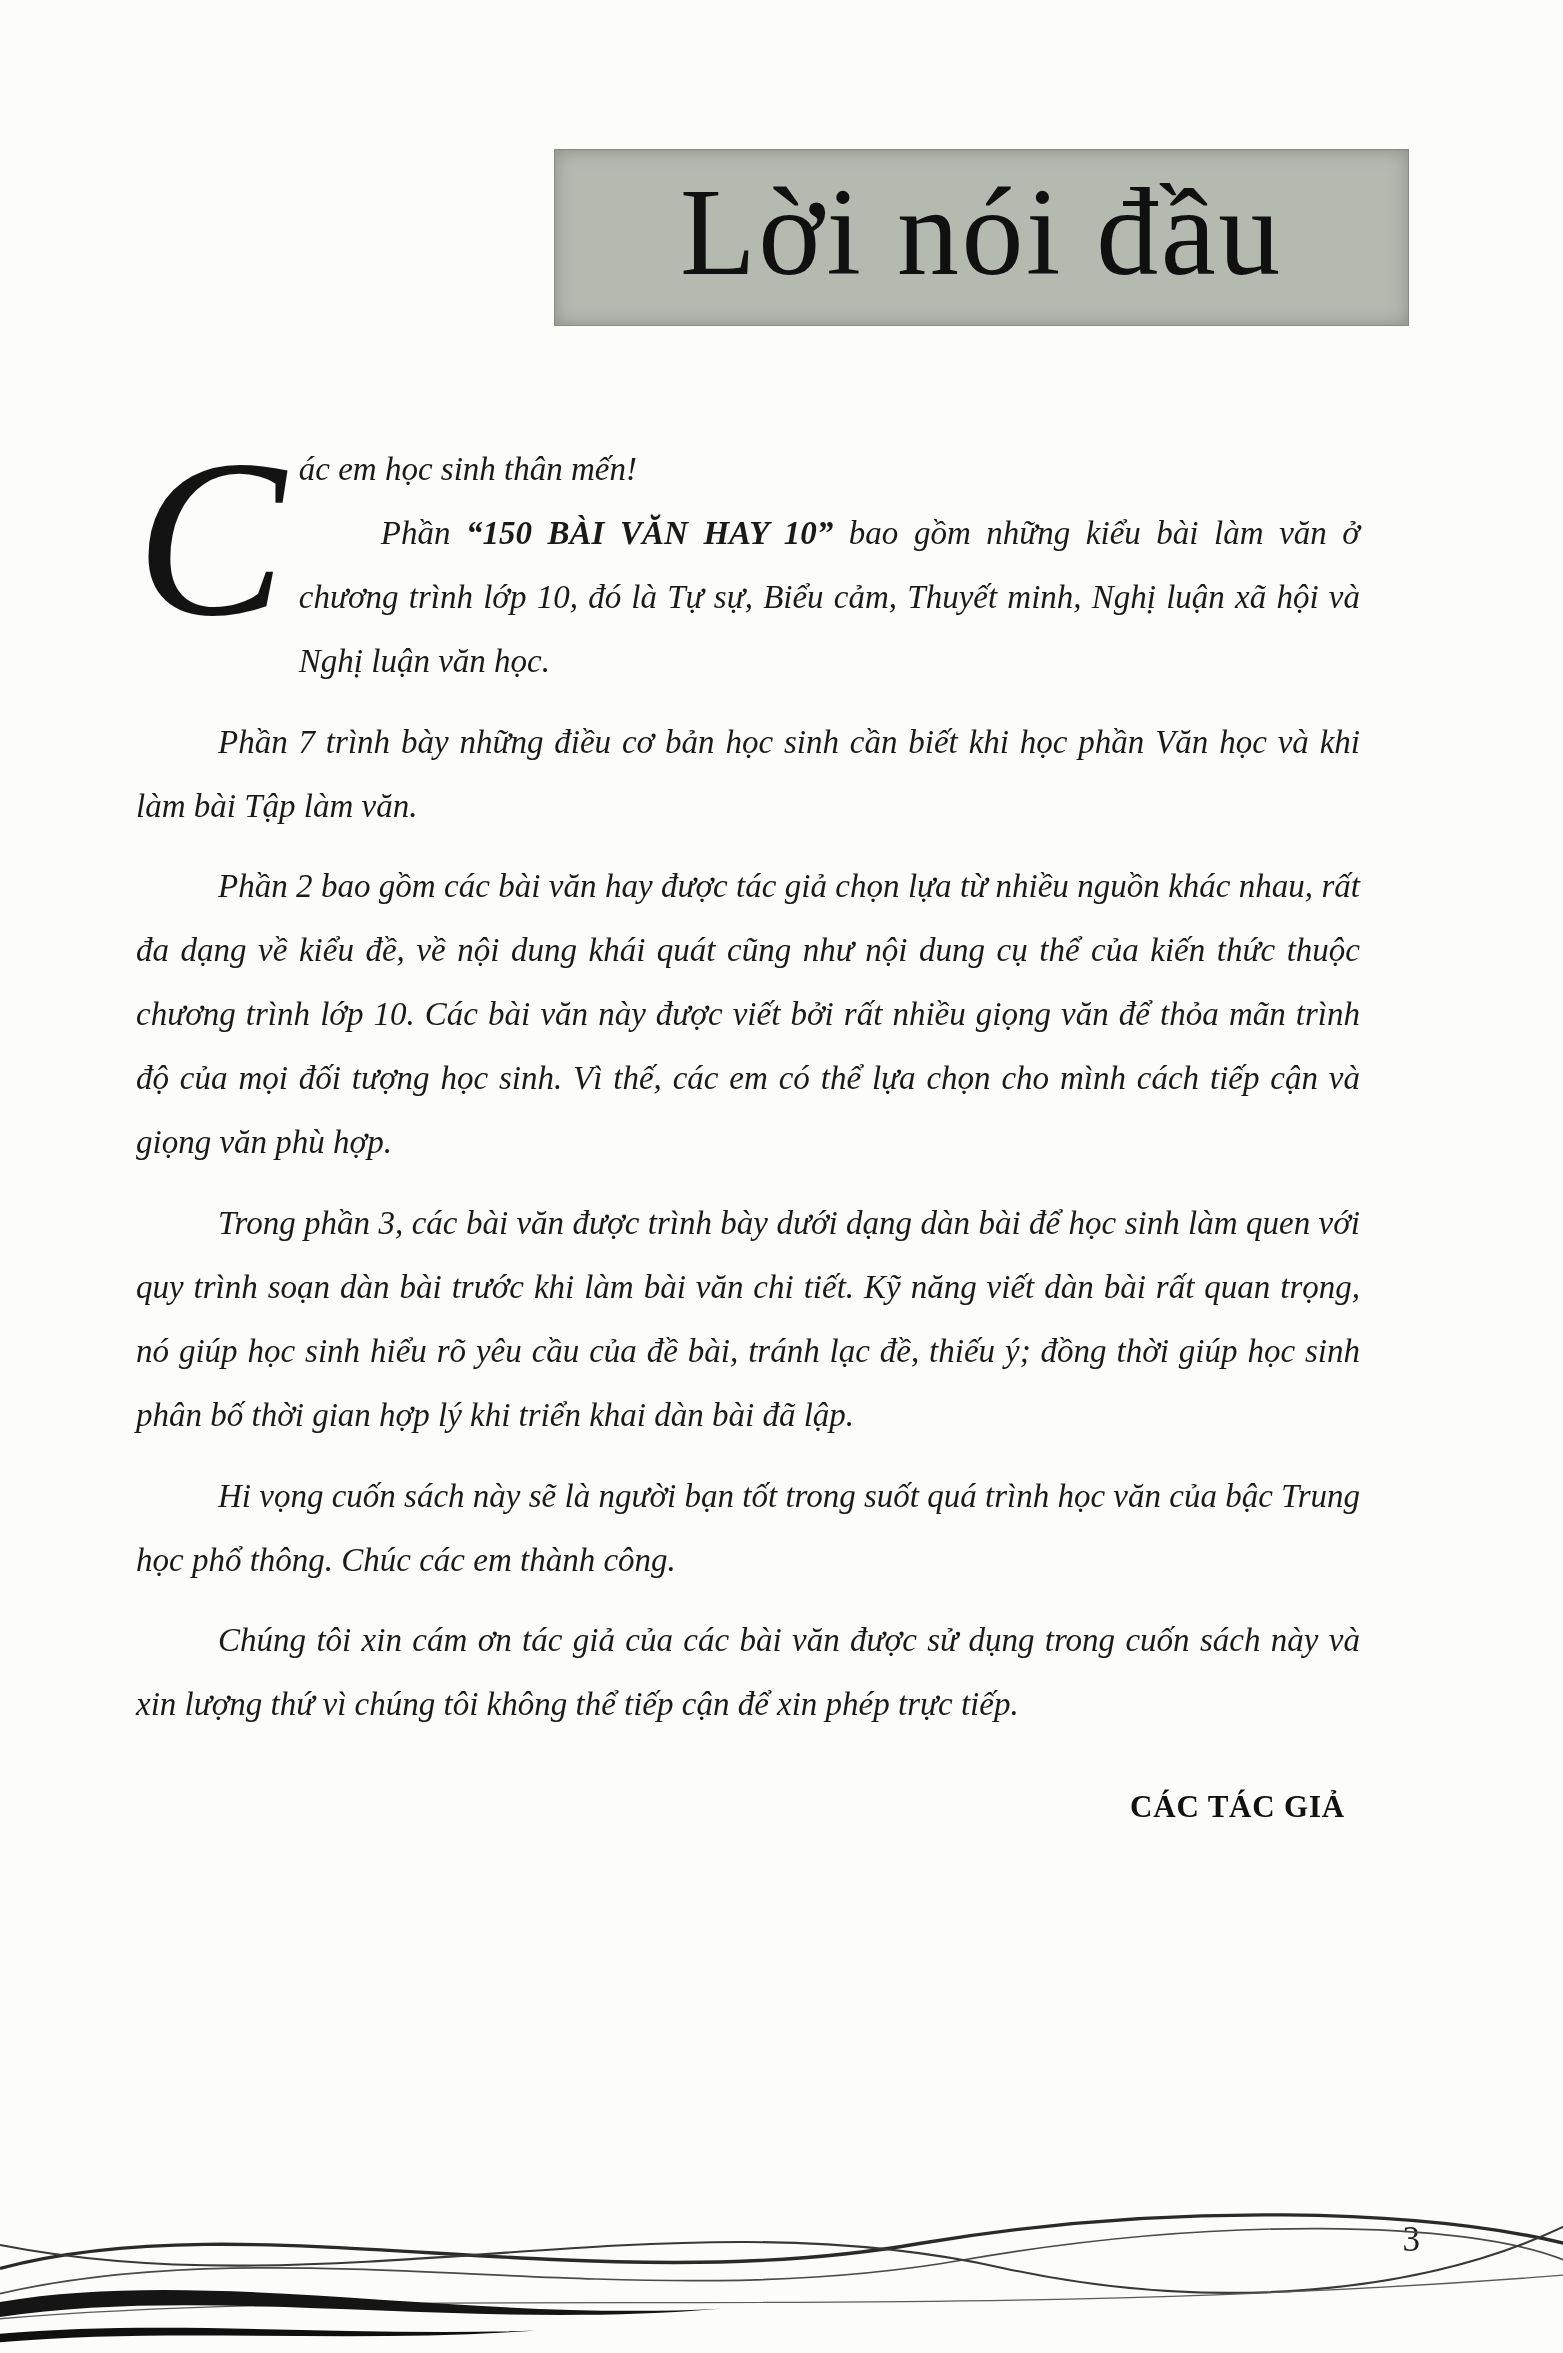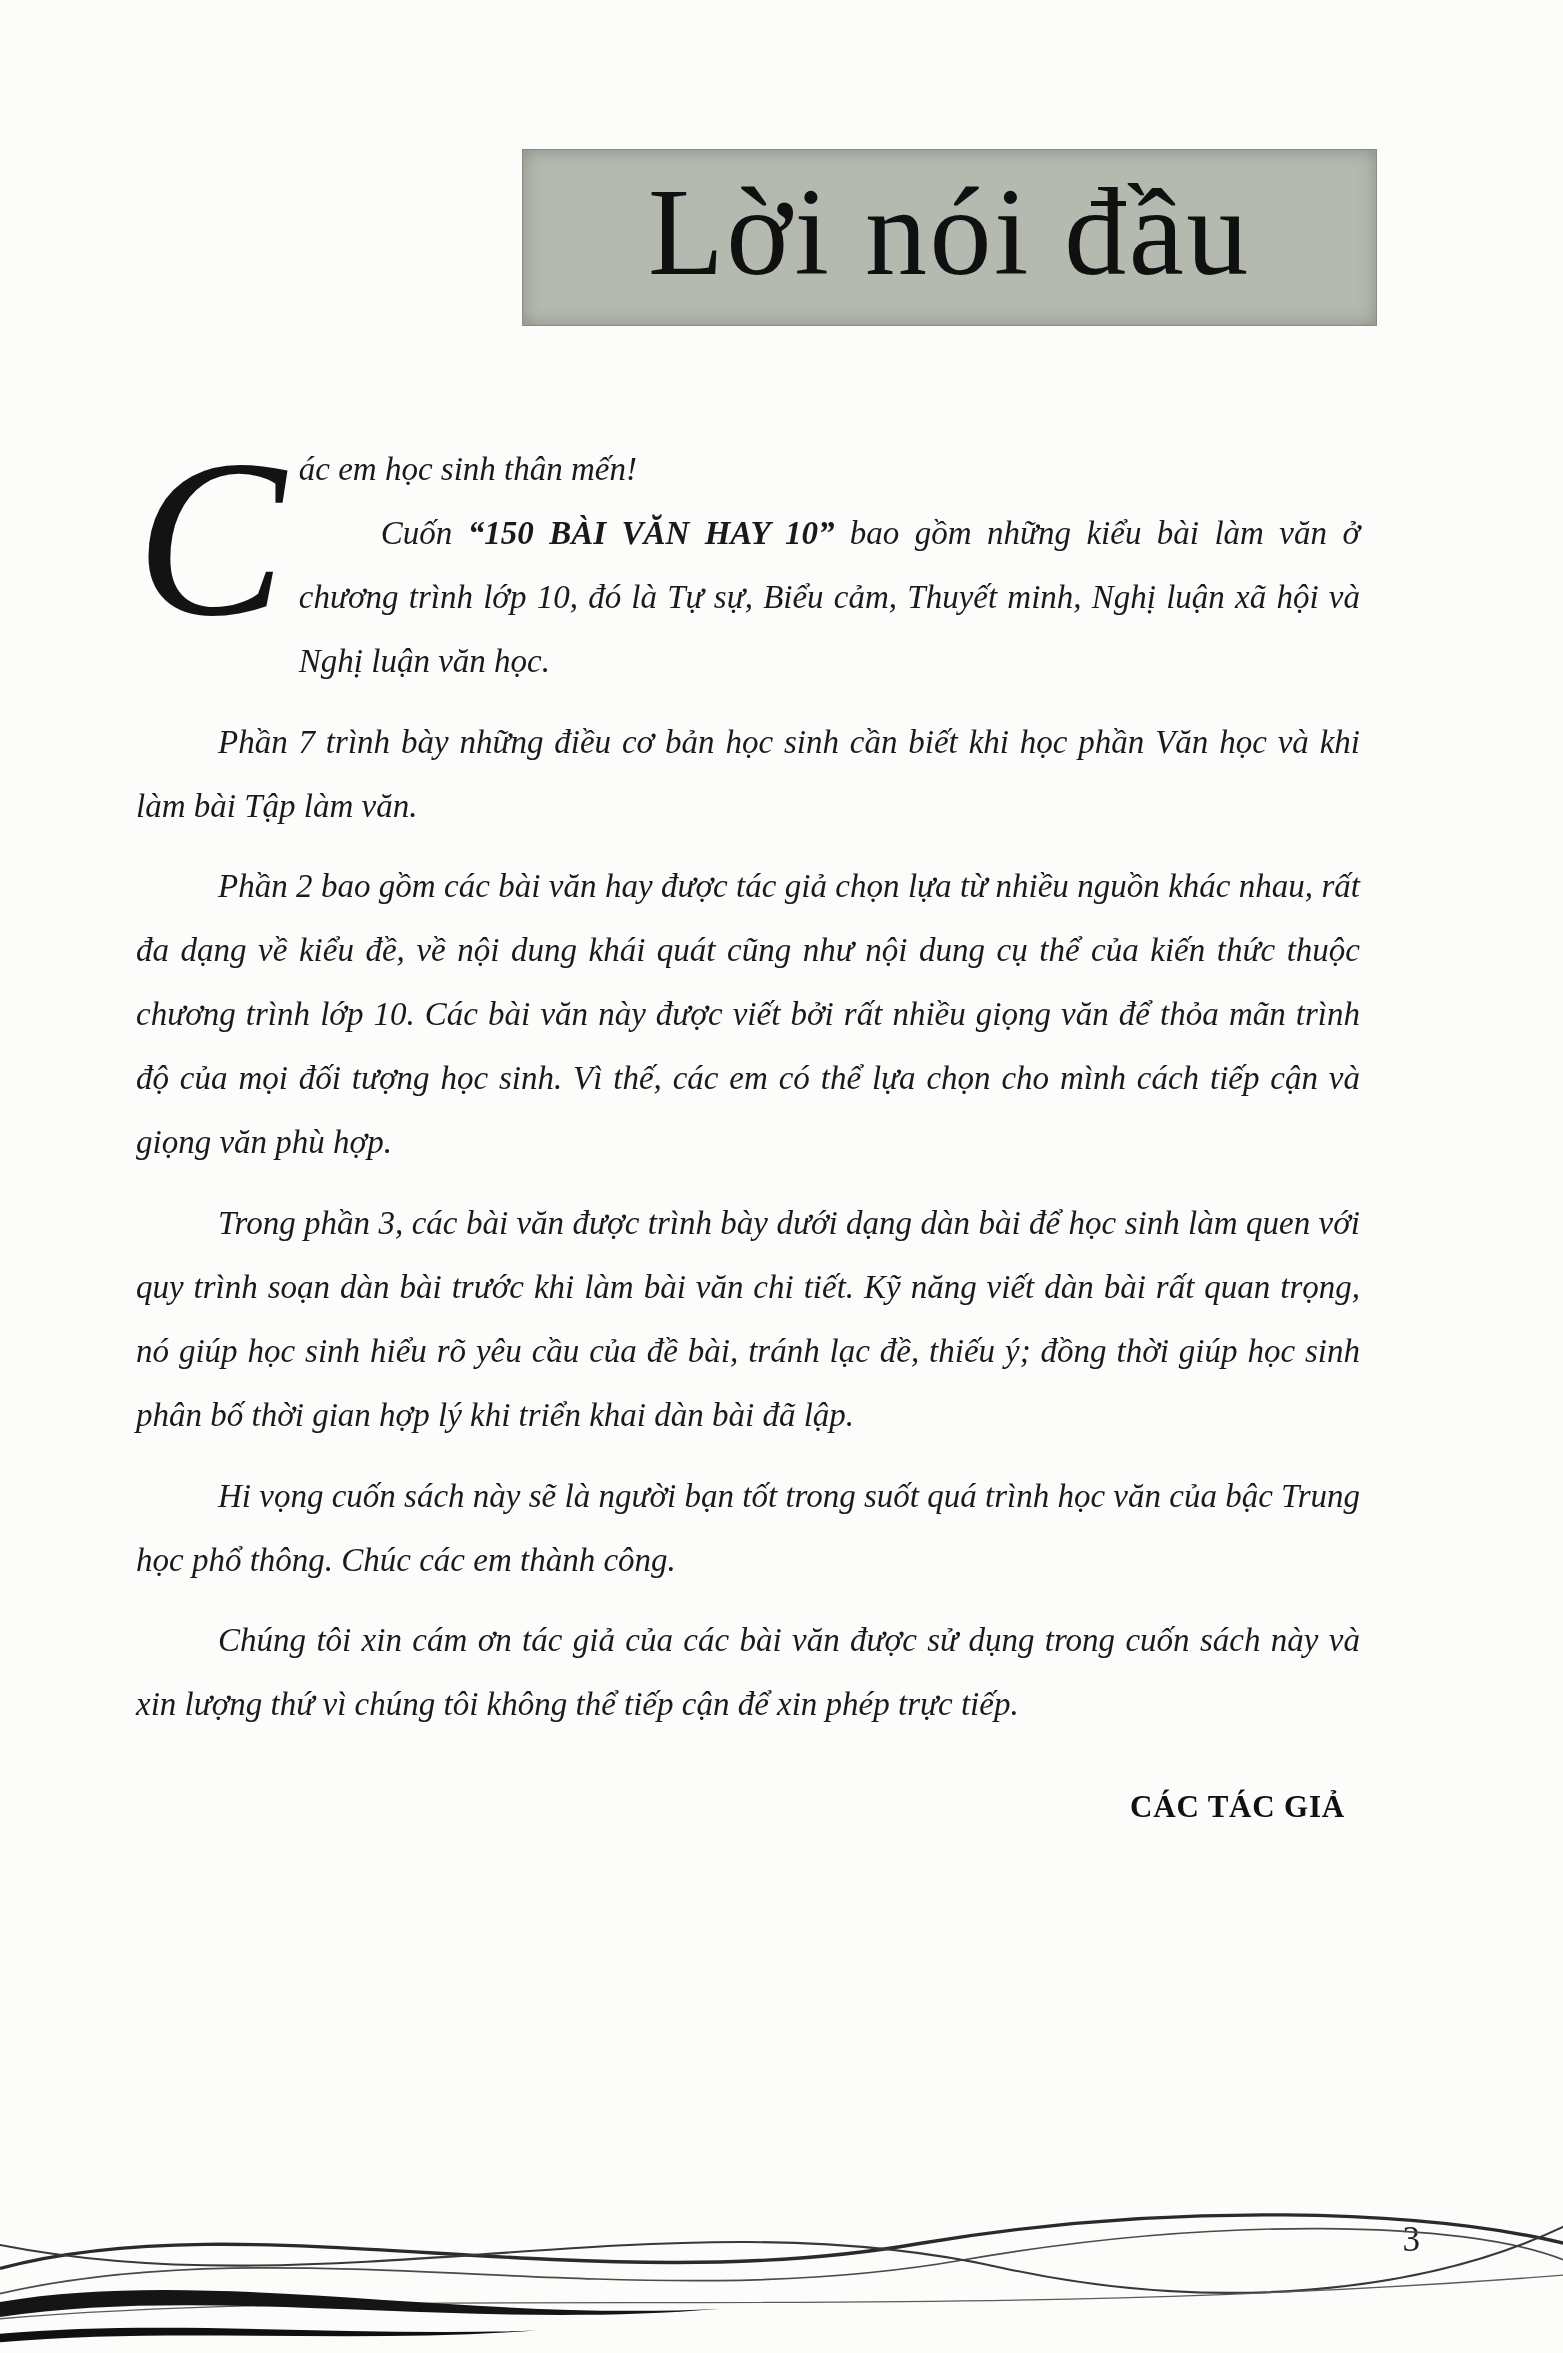--- a/index.html
+++ b/index.html
@@ -9,21 +9,21 @@
     width: 1564px;
     height: 2354px;
     margin: 0 auto;
     background: #fcfcfa;
     overflow: hidden;
     font-family: "Liberation Serif", serif;
     color: #161616;
   }
   .title-banner {
     position: absolute;
-    left: 522px;
+    left: 554px;
     top: 149px;
     width: 855px;
     height: 177px;
     background: #b5bab1;
     border: 0.8px solid #878c84;
     box-shadow: inset 0 0 18.4px rgba(55,60,52,0.35);
     display: flex;
     align-items: center;
     justify-content: center;
   }
@@ -93,21 +93,21 @@
 
   <div class="title-banner">
     <span class="title-text">Lời nói đầu</span>
   </div>
 
   <div class="content">
     <span class="dropcap">C</span>
 
     <p class="first-line">ác em học sinh thân mến!</p>
 
-    <p class="indent"><span>Cuốn </span><span class="bold">“150 BÀI VĂN HAY 10”</span><span> bao gồm những kiểu bài làm văn ở chương trình lớp 10, đó là Tự sự, Biểu cảm, Thuyết minh, Nghị luận xã hội và Nghị luận văn học.</span></p>
+    <p class="indent"><span>Phần </span><span class="bold">“150 BÀI VĂN HAY 10”</span><span> bao gồm những kiểu bài làm văn ở chương trình lớp 10, đó là Tự sự, Biểu cảm, Thuyết minh, Nghị luận xã hội và Nghị luận văn học.</span></p>
 
 
     <p class="indent">Phần 7 trình bày những điều cơ bản học sinh cần biết khi học phần Văn học và khi làm bài Tập làm văn.</p>
 
     <p class="indent">Phần 2 bao gồm các bài văn hay được tác giả chọn lựa từ nhiều nguồn khác nhau, rất đa dạng về kiểu đề, về nội dung khái quát cũng như nội dung cụ thể của kiến thức thuộc chương trình lớp 10. Các bài văn này được viết bởi rất nhiều giọng văn để thỏa mãn trình độ của mọi đối tượng học sinh. Vì thế, các em có thể lựa chọn cho mình cách tiếp cận và giọng văn phù hợp.</p>
 
     <p class="indent">Trong phần 3, các bài văn được trình bày dưới dạng dàn bài để học sinh làm quen với quy trình soạn dàn bài trước khi làm bài văn chi tiết. Kỹ năng viết dàn bài rất quan trọng, nó giúp học sinh hiểu rõ yêu cầu của đề bài, tránh lạc đề, thiếu ý; đồng thời giúp học sinh phân bố thời gian hợp lý khi triển khai dàn bài đã lập.</p>
 
     <p class="indent">Hi vọng cuốn sách này sẽ là người bạn tốt trong suốt quá trình học văn của bậc Trung học phổ thông. Chúc các em thành công.</p>
 

